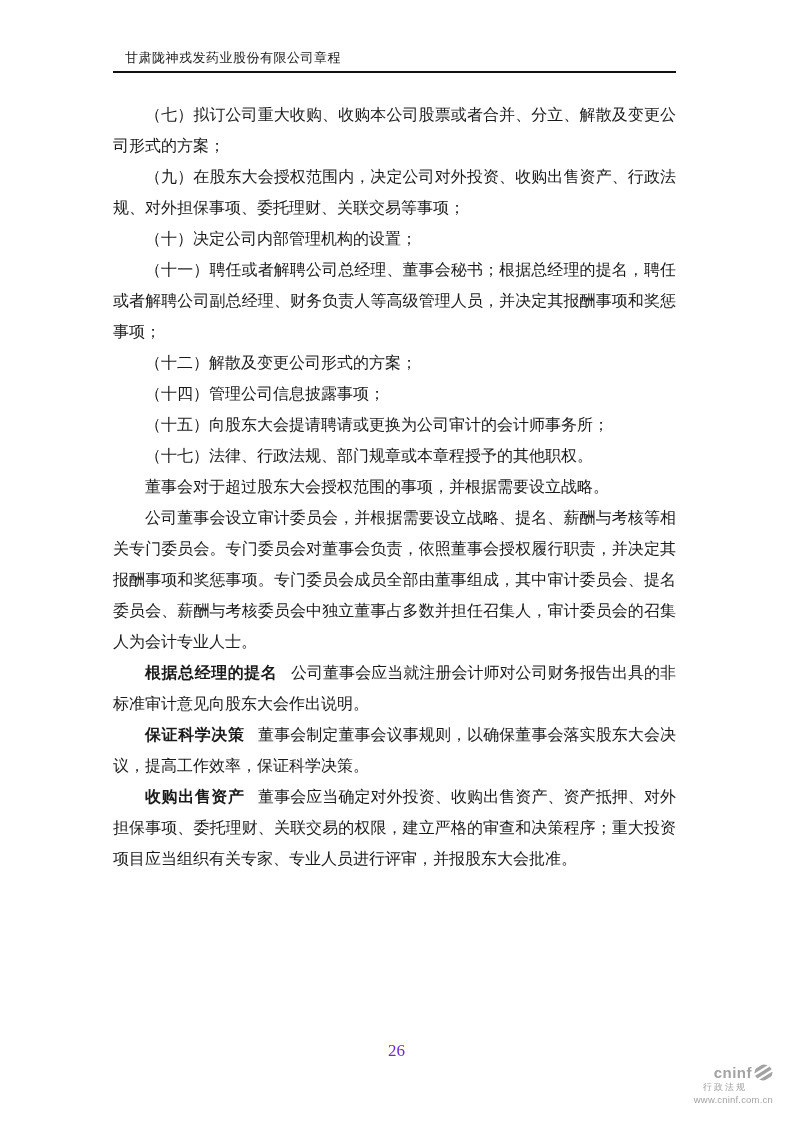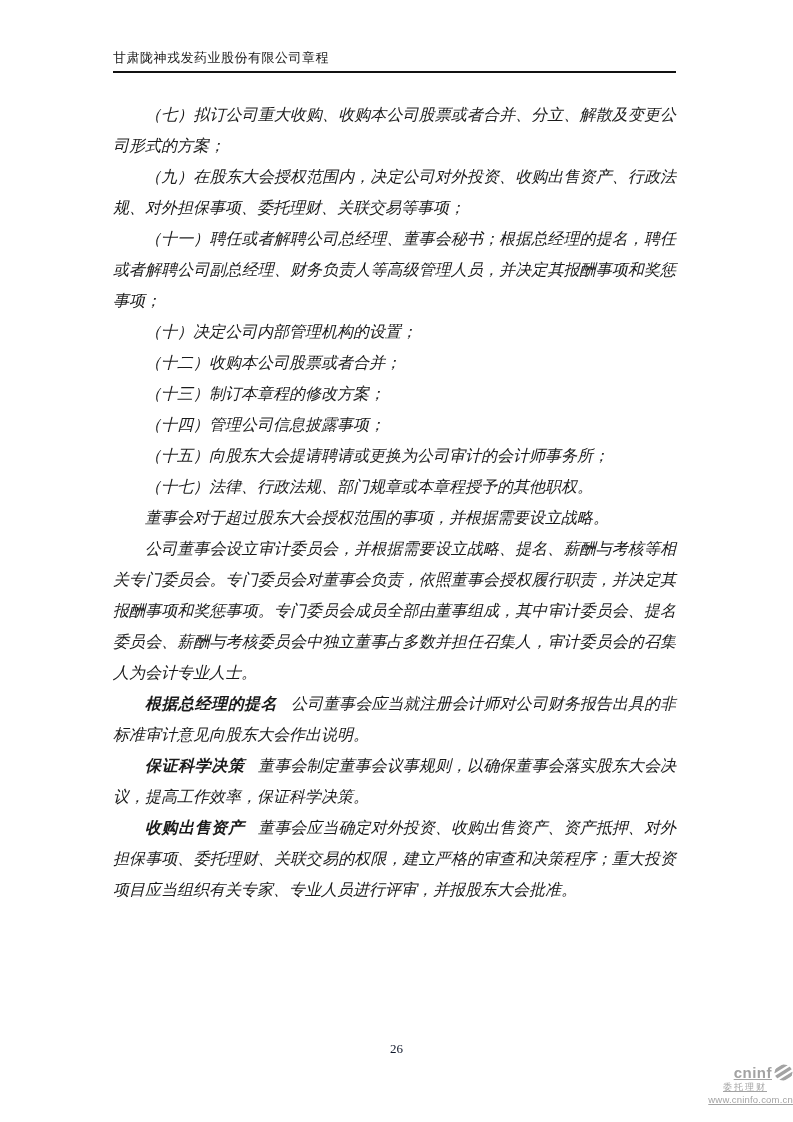--- a/index.html
+++ b/index.html
@@ -17,59 +17,58 @@
     width: 563px;
     top: 49px;
     padding-bottom: 5px;
     border-bottom: 2px solid #111111;
   }
   .header-title {
     font-size: 13px;
     line-height: 17px;
     color: #1a1a1a;
     letter-spacing: 0.5px;
+    margin-left: 12px;
   }
   .content {
     position: absolute;
     left: 113px;
     width: 563px;
     top: 99px;
     font-size: 16px;
     line-height: 31px;
     color: #1a1a1a;
     text-align: justify;
   }
   .para {
     margin: 0;
     padding: 0;
     text-indent: 2em;
-    font-style: italic;
   }
   .article-lead {
     font-weight: bold;
     margin-right: 0.85em;
     letter-spacing: 0.5px;
   }
   .page-number {
     position: absolute;
     top: 1041px;
     left: 0;
     width: 793px;
     text-align: center;
-    font-size: 13px;
-    color: #0f172a;
+    font-size: 17px;
+    color: #6d28d9;
   }
   .cninfo {
     position: absolute;
-    right: 0;
+    right: 20px;
     top: 1064px;
     text-align: right;
     color: #a3a3a3;
     font-family: "Liberation Sans", "DejaVu Sans", sans-serif;
-    text-decoration: underline;
   }
   .cninfo-row {
     display: flex;
     align-items: center;
     justify-content: flex-end;
     gap: 2px;
     line-height: 16px;
   }
   .cninfo-brand {
     font-size: 15px;
@@ -98,27 +97,26 @@
   <div class="header">
     <div class="header-title">甘肃陇神戎发药业股份有限公司章程</div>
   </div>
 
   <div class="content" id="content">
   <p class="para"><span class="para-text">（七）拟订公司重大收购、收购本公司股票或者合并、分立、解散及变更公司形式的方案；</span></p>
 
 
   <p class="para"><span class="para-text">（九）在股东大会授权范围内，决定公司对外投资、收购出售资产、行政法规、对外担保事项、委托理财、关联交易等事项；</span></p>
 
+  <p class="para"><span class="para-text">（十）决定公司内部管理机构的设置；</span></p>
+
   <p class="para"><span class="para-text">（十一）聘任或者解聘公司总经理、董事会秘书；根据总经理的提名，聘任或者解聘公司副总经理、财务负责人等高级管理人员，并决定其报酬事项和奖惩事项；</span></p>
 
-  <p class="para"><span class="para-text">（十）决定公司内部管理机构的设置；</span></p>
+  <p class="para"><span class="para-text">（十二）解散及变更公司形式的方案；</span></p>
 
-  <p class="para"><span class="para-text">（十二）收购本公司股票或者合并；</span></p>
-
-  <p class="para"><span class="para-text">（十三）制订本章程的修改方案；</span></p>
 
   <p class="para"><span class="para-text">（十四）管理公司信息披露事项；</span></p>
 
   <p class="para"><span class="para-text">（十五）向股东大会提请聘请或更换为公司审计的会计师事务所；</span></p>
 
 
   <p class="para"><span class="para-text">（十七）法律、行政法规、部门规章或本章程授予的其他职权。</span></p>
 
   <p class="para"><span class="para-text">董事会对于超过股东大会授权范围的事项，并根据需要设立战略。</span></p>
 
@@ -144,17 +142,17 @@
               </clipPath>
           </defs>
           <g clip-path="url(#swirl-clip)" fill="#a3a3a3">
             <rect x="-6" y="1.2" width="32" height="3.6" transform="rotate(-32 10 9)"></rect>
             <rect x="-6" y="7.2" width="32" height="3.6" transform="rotate(-32 10 9)"></rect>
             <rect x="-6" y="13.2" width="32" height="3.6" transform="rotate(-32 10 9)"></rect>
           </g>
         </svg>
       </span>
     </div>
-    <div class="cninfo-cn">委托理财</div>
-    <div class="cninfo-url">www.cninfo.com.cn</div>
+    <div class="cninfo-cn">行政法规</div>
+    <div class="cninfo-url">www.cninf.com.cn</div>
   </div>
 
 </div>
 
 </body></html>

